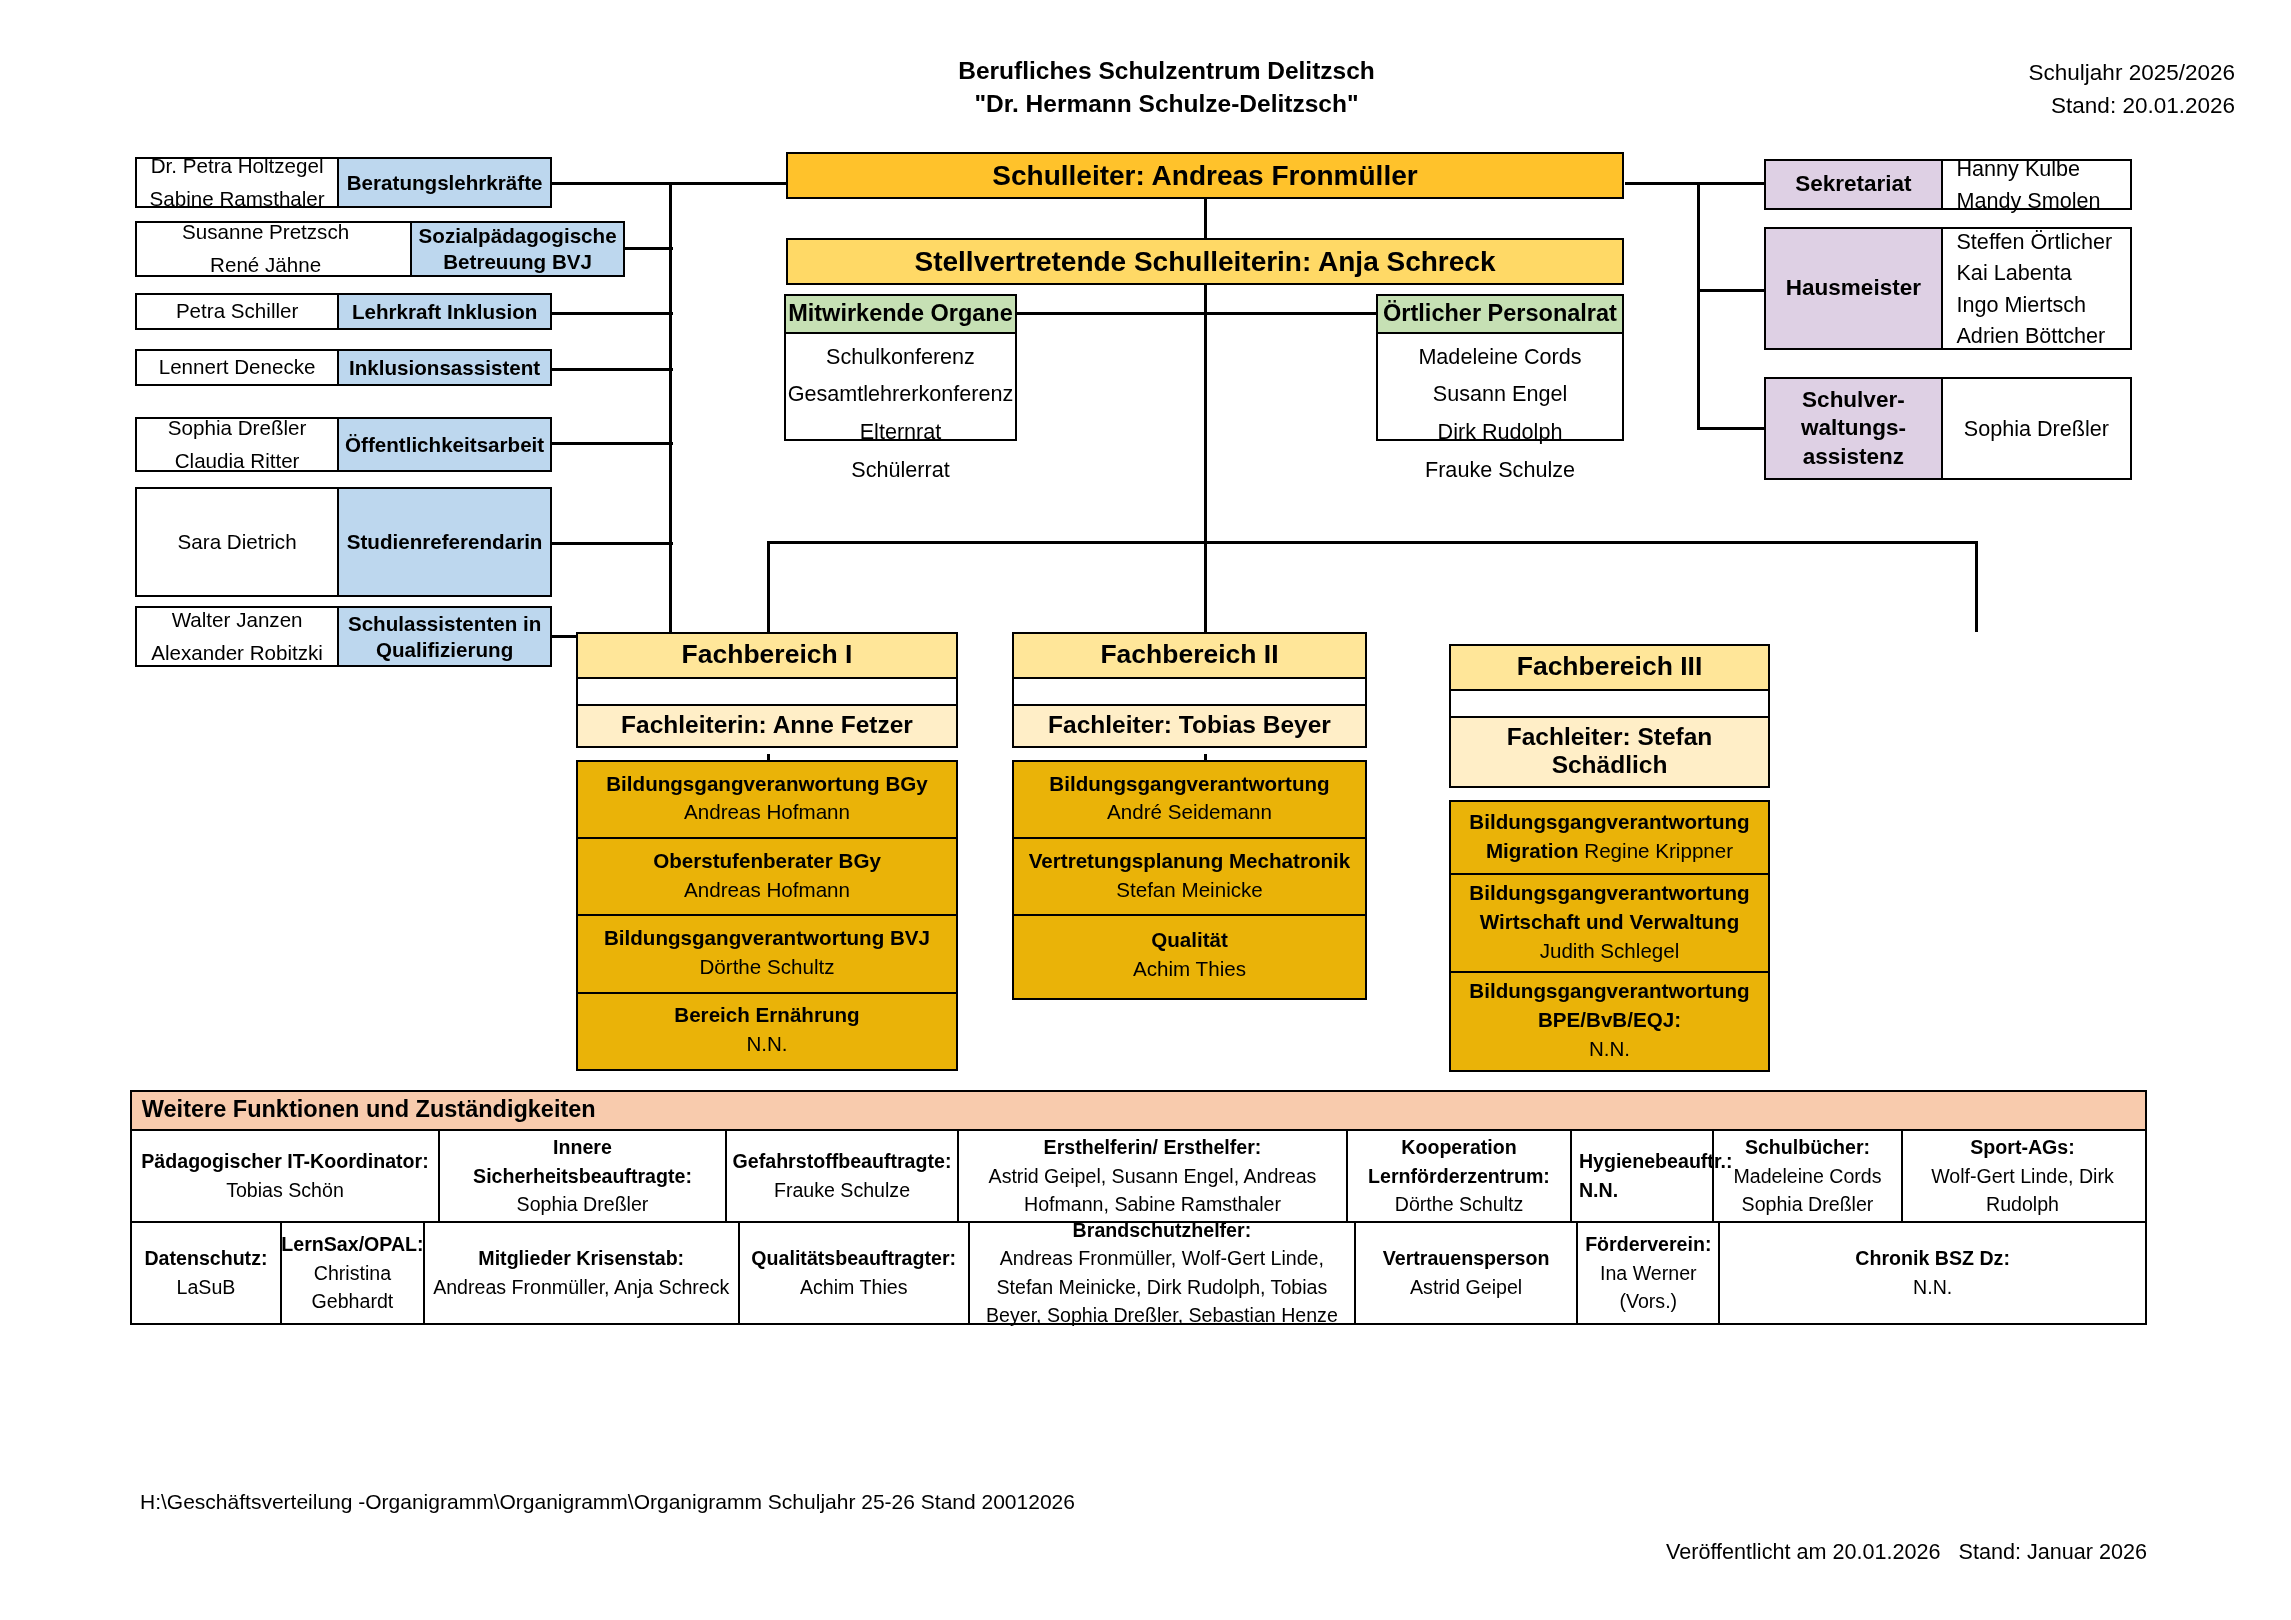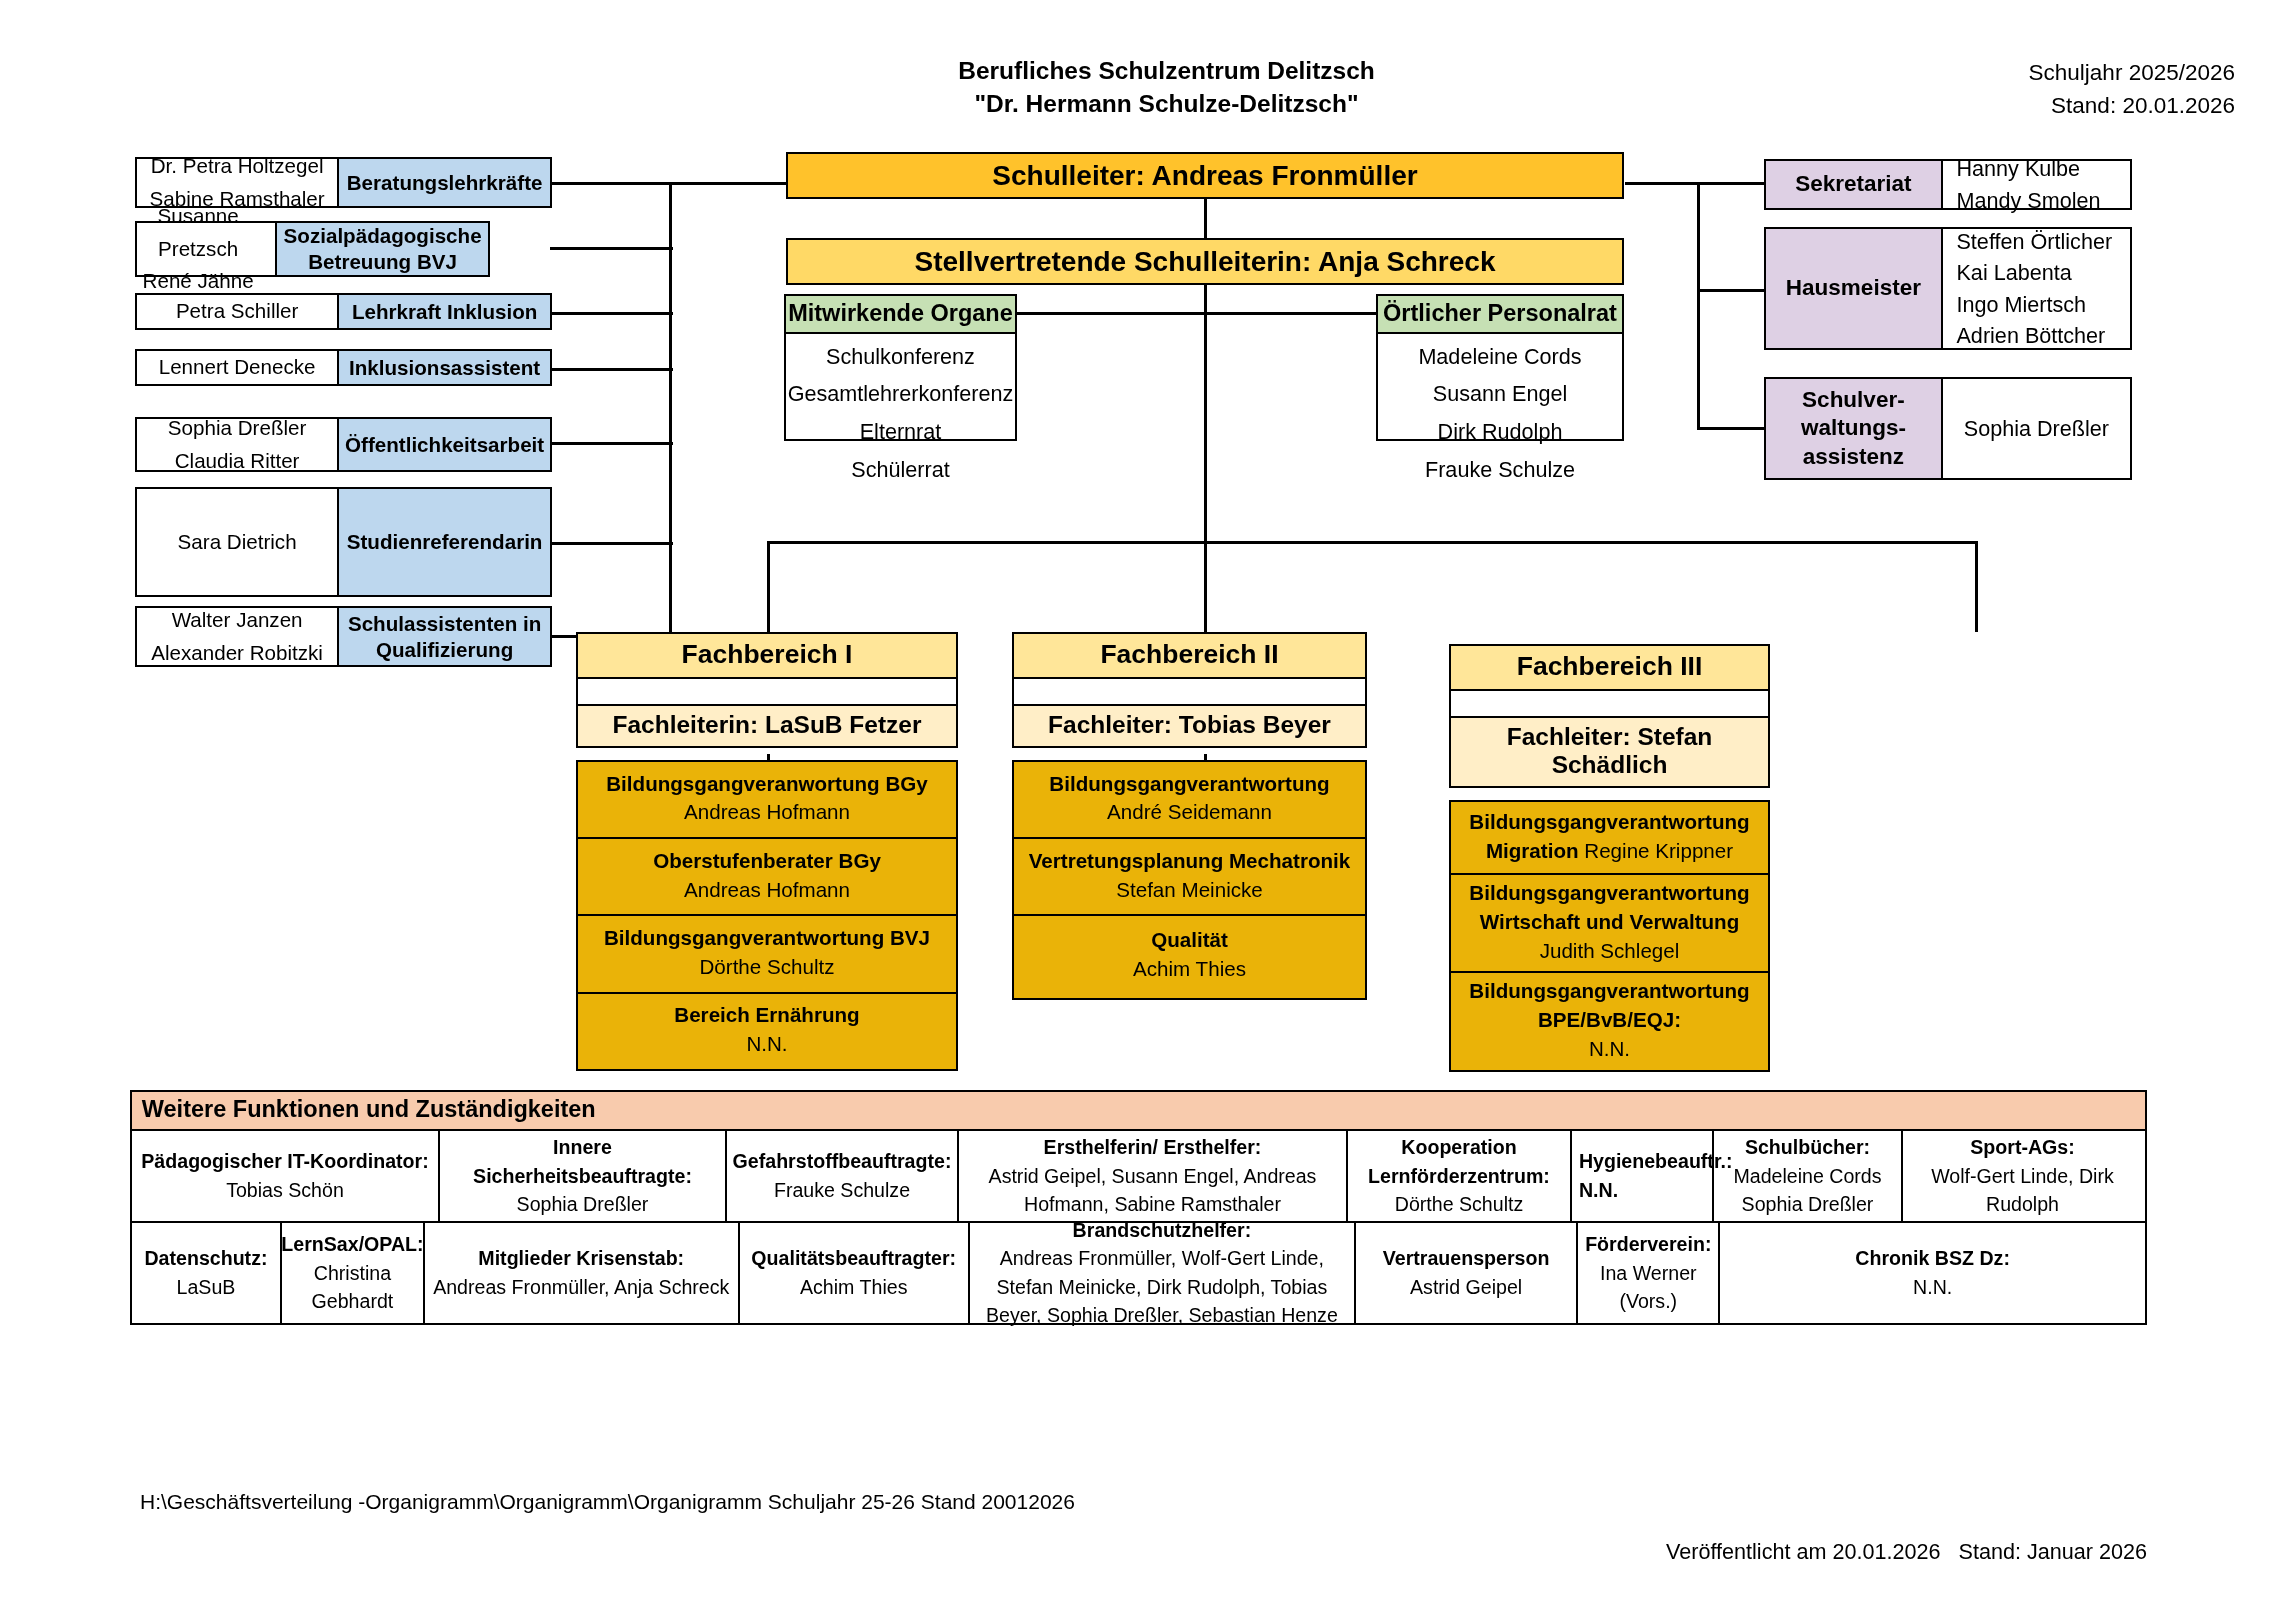--- a/index.html
+++ b/index.html
@@ -147,21 +147,21 @@
 </div>
 
 <div class="box splitbox" style="left:135px;top:157px;width:417px;height:51px;">
   <div class="names">
     <div>Dr. Petra Holtzegel</div>
     <div>Sabine Ramsthaler</div>
   </div>
   <div class="role">Beratungslehrkräfte</div>
 </div>
 
-<div class="box splitbox" style="left:135px;top:221px;width:355px;height:56px;gap:16px;">
+<div class="box splitbox" style="left:135px;top:221px;width:490px;height:56px;gap:16px;">
   <div class="names">
     <div>Susanne Pretzsch</div>
     <div>René Jähne</div>
   </div>
   <div class="role">Sozialpädagogische Betreuung BVJ</div>
 </div>
 
 <div class="box splitbox" style="left:135px;top:293px;width:417px;height:37px;">
   <div class="names">
     <div>Petra Schiller</div>
@@ -222,21 +222,21 @@
 waltungs-
 assistenz</div>
   <div class="names" style="align-items:center;padding-left:0;">
     <div>Sophia Dreßler</div>
   </div>
 </div>
 
 <div class="fb" style="left:576px;top:632px;width:382px;">
   <div class="fbtitle">Fachbereich I</div>
   <div class="fbgap"></div>
-  <div class="fblead">Fachleiterin: LaSuB Fetzer</div>
+  <div class="fblead">Fachleiterin: Anne Fetzer</div>
   <div class="fbitems">
     <div class="fbitem">
       <div class="t">Bildungsgangveranwortung BGy</div>
       <div class="n">Andreas Hofmann</div>
     </div>
     <div class="fbitem">
       <div class="t">Oberstufenberater BGy</div>
       <div class="n">Andreas Hofmann</div>
     </div>
     <div class="fbitem">

